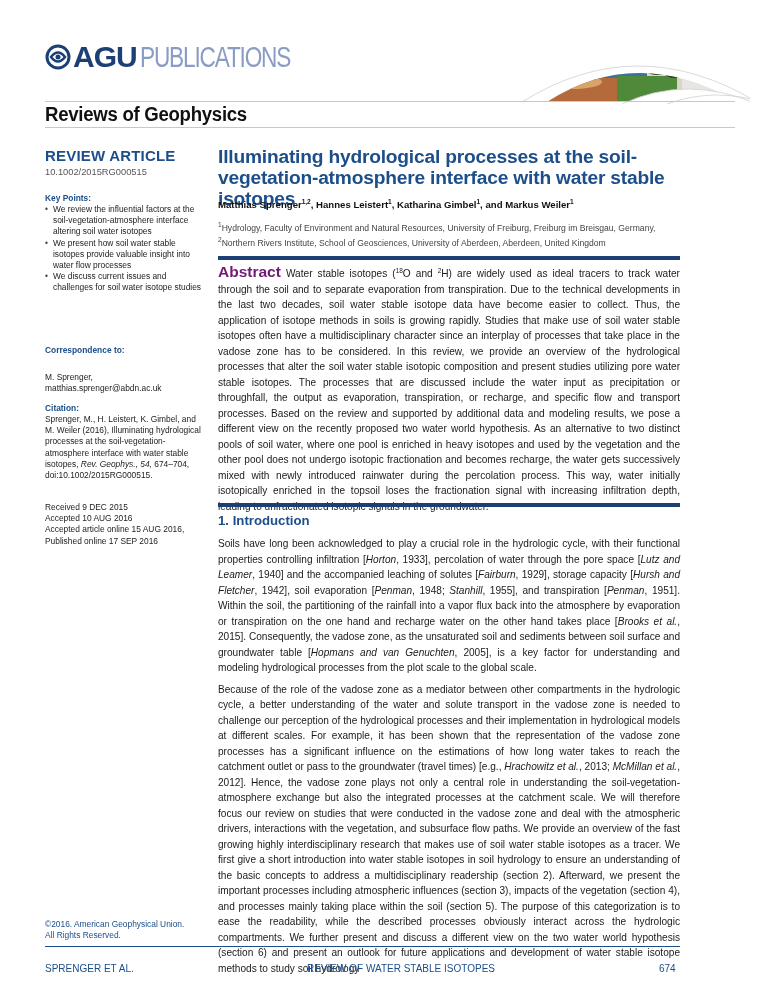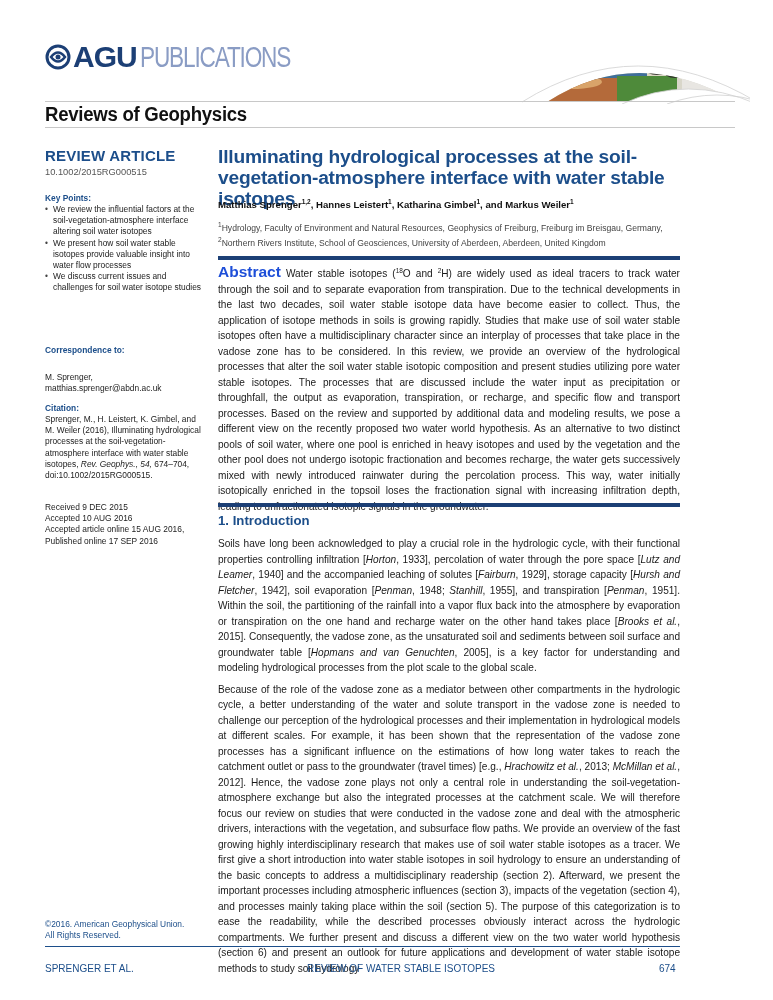--- a/index.html
+++ b/index.html
@@ -36,21 +36,21 @@
   .right { left: 218px; width: 462px; }
   .title { top: 146px; font-size: 19.2px; line-height: 21px; font-weight: bold; color: #1c4e8a; letter-spacing: -0.2px; }
   .authors { top: 199px; font-size: 9.6px; font-weight: bold; color: #111; }
   .authors sup, .aff sup { font-size: 6.5px; vertical-align: 4px; line-height: 0; }
   .aff { top: 221px; font-size: 8.6px; line-height: 15px; color: #444; }
   .rule-blue { left: 218px; width: 462px; height: 4px; background: #1c3f75; }
   .rule-blue1 { top: 256px; }
   .rule-blue2 { top: 503px; }
 
   .abstract { top: 264px; font-size: 10.1px; line-height: 15.5px; color: #1a1a1a; text-align: justify; }
-  .abstract .abs-label { font-size: 15.5px; font-weight: bold; color: #1d4ed8; }
+  .abstract .abs-label { font-size: 15.5px; font-weight: bold; color: #701a75; }
   .abstract sup { font-size: 6.5px; vertical-align: 4px; line-height: 0; }
 
   .sec-head { top: 513px; font-size: 13.2px; font-weight: bold; color: #1c4e8a; }
   .intro { top: 536px; font-size: 10.1px; line-height: 15.5px; color: #1a1a1a; text-align: justify; }
   .intro p { margin: 0 0 6px 0; }
 
   .rule-foot { left: 45px; top: 946px; width: 635px; height: 1px; background: #1c4e8a; }
   .foot-left { left: 45px; top: 963px; font-size: 10px; color: #1c4e8a; }
   .foot-center { left: 307px; top: 963px; font-size: 10px; color: #1c4e8a; }
   .foot-right { left: 659px; top: 963px; font-size: 10px; color: #1c4e8a; }
@@ -132,21 +132,21 @@
   <div>All Rights Reserved.</div>
 </div>
 
 <div class="abs right title">Illuminating hydrological processes at the soil-vegetation-atmosphere interface with water stable isotopes</div>
 
 <div class="abs right authors">
   <span>Matthias Sprenger</span><sup>1,2</sup><span>, </span><span>Hannes Leistert</span><sup>1</sup><span>, </span><span>Katharina Gimbel</span><sup>1</sup><span>, and </span><span>Markus Weiler</span><sup>1</sup>
 </div>
 
 <div class="abs right aff">
-  <div><sup>1</sup><span>Hydrology, Faculty of Environment and Natural Resources, Geophysics of Freiburg, Freiburg im Breisgau, Germany,</span></div>
+  <div><sup>1</sup><span>Hydrology, Faculty of Environment and Natural Resources, University of Freiburg, Freiburg im Breisgau, Germany,</span></div>
   <div><sup>2</sup><span>Northern Rivers Institute, School of Geosciences, University of Aberdeen, Aberdeen, United Kingdom</span></div>
 </div>
 
 <div class="abs rule-blue rule-blue1"></div>
 
 <div class="abs right abstract"><span class="abs-label">Abstract</span><span> Water stable isotopes (</span><sup>18</sup><span>O and </span><sup>2</sup><span>H) are widely used as ideal tracers to track water through the soil and to separate evaporation from transpiration. Due to the technical developments in the last two decades, soil water stable isotope data have become easier to collect. Thus, the application of isotope methods in soils is growing rapidly. Studies that make use of soil water stable isotopes often have a multidisciplinary character since an interplay of processes that take place in the vadose zone has to be considered. In this review, we provide an overview of the hydrological processes that alter the soil water stable isotopic composition and present studies utilizing pore water stable isotopes. The processes that are discussed include the water input as precipitation or throughfall, the output as evaporation, transpiration, or recharge, and specific flow and transport processes. Based on the review and supported by additional data and modeling results, we pose a different view on the recently proposed two water world hypothesis. As an alternative to two distinct pools of soil water, where one pool is enriched in heavy isotopes and used by the vegetation and the other pool does not undergo isotopic fractionation and becomes recharge, the water gets successively mixed with newly introduced rainwater during the percolation process. This way, water initially isotopically enriched in the topsoil loses the fractionation signal with increasing infiltration depth, leading to unfractionated isotopic signals in the groundwater.</span></div>
 
 <div class="abs rule-blue rule-blue2"></div>
 
 <div class="abs right sec-head">1. Introduction</div>

